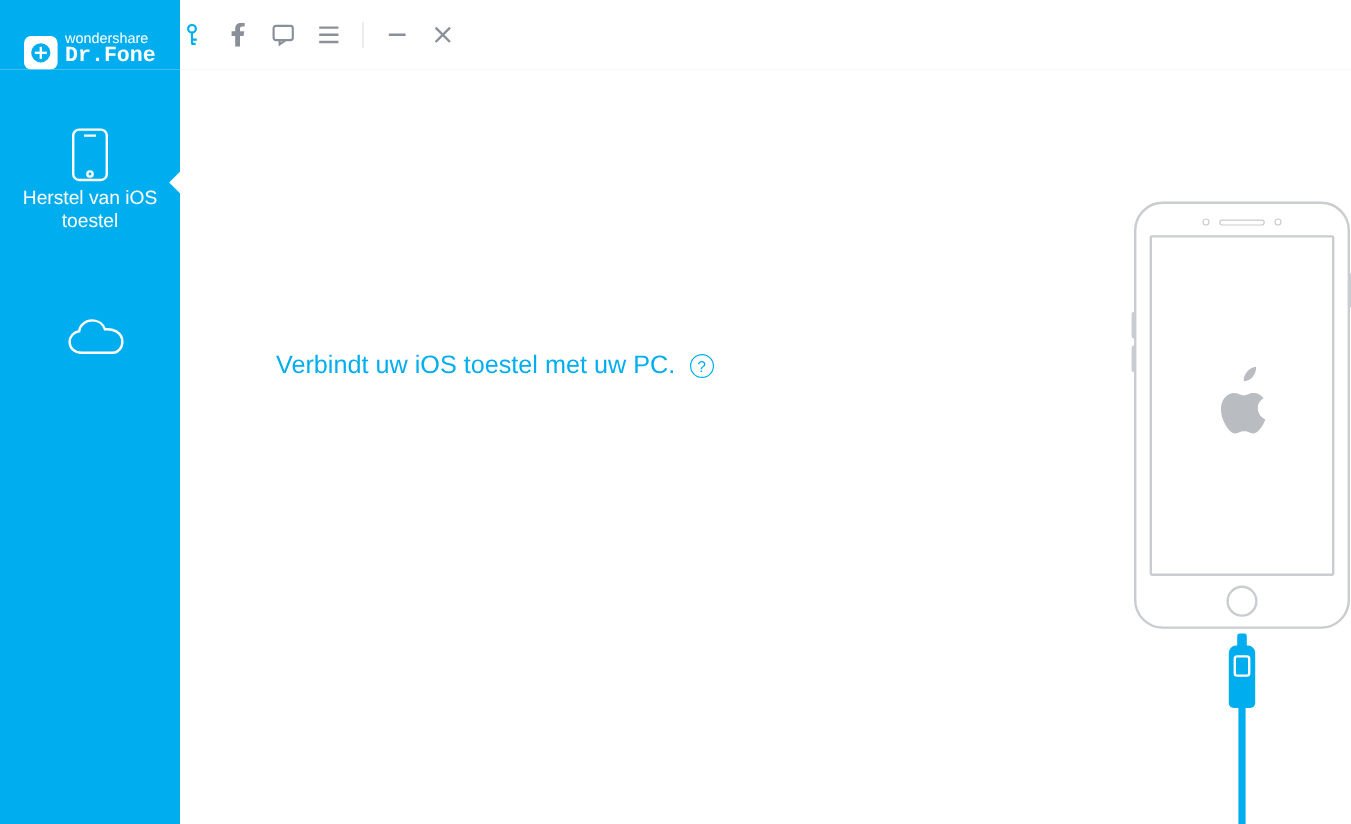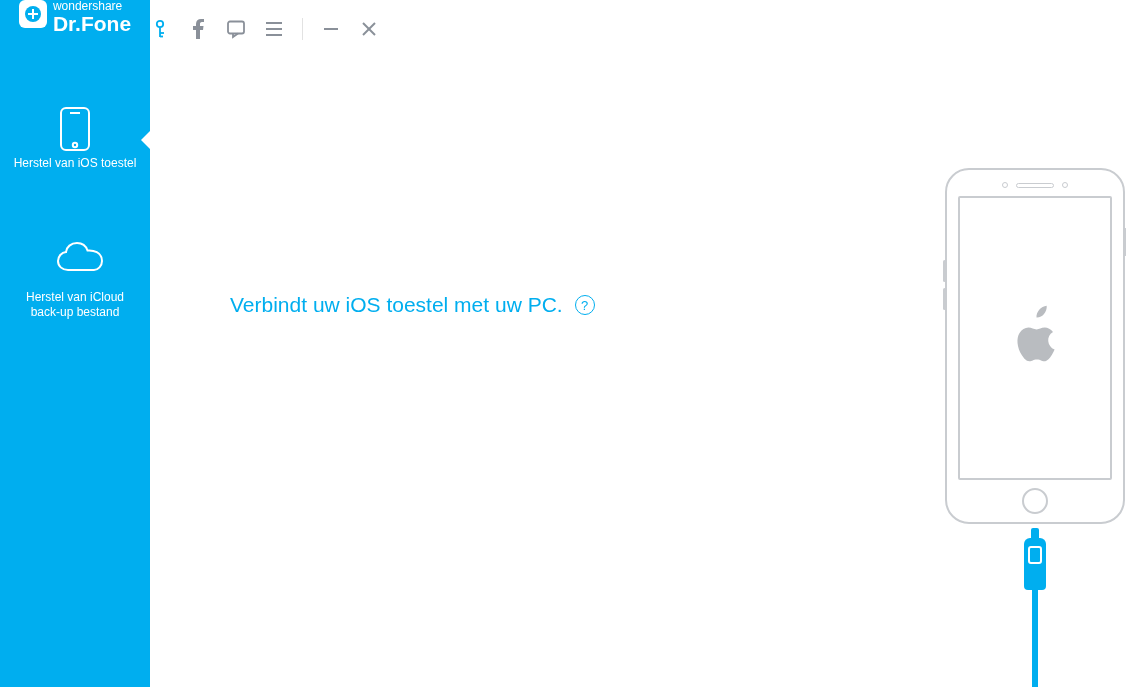--- a/index.html
+++ b/index.html
@@ -1,46 +1,46 @@
 <!DOCTYPE html>
 <html><head>
 <meta charset="utf-8">
 <style>
   * { box-sizing: border-box; margin: 0; padding: 0; }
   html, body { width: 1126px; height: 687px; font-family: "Segoe UI", Arial, sans-serif; overflow: hidden; background:#fff; }
   .app { display:flex; flex-direction:column; width:100%; height:100%; }
 
   
   .header { height:58px; background:#ffffff; display:flex; align-items:center; color:#00aeef; }
-  .logo-block { width:150px; height:58px; background:#00aeef; display:flex; align-items:flex-start; justify-content:center; gap:6px; }
+  .logo-block { width:150px; height:58px; background:#00aeef; display:flex; align-items:flex-end; justify-content:center; gap:6px; }
   .logo-badge { width:28px; height:28px; border-radius:6px; background:#fff; display:flex; align-items:center; justify-content:center; }
   .logo-plus { width:16px; height:16px; border-radius:50%; background:#00aeef; position:relative; }
   .logo-plus::before, .logo-plus::after { content:""; position:absolute; background:#fff; }
   .logo-plus::before { width:10px; height:2px; top:7px; left:3px; }
   .logo-plus::after  { width:2px; height:10px; left:7px; top:3px; }
   .logo-text { color:#fff; font-size:12px; line-height:1.1; }
   .logo-text .brand { font-weight:400; }
-  .logo-text .prod  { font-weight:700; font-size:21px; margin-top:-1px; }
+  .logo-text .prod  { font-weight:700; font-size:18px; margin-top:-1px;font-family:Liberation Mono, monospace; }
 
   .page-title { margin-left:30px; font-size:17px; color:#00aeef; flex:1; }
 
   .header-controls { display:flex; align-items:center; gap:18px; padding-right:22px; color:#8a9099; }
   .header-controls .hicon { width:20px; height:20px; display:flex; align-items:center; justify-content:center; cursor:pointer; color:#8a9099; }
   .header-controls .hicon svg { display:block; }
   .header-controls .divider { width:1px; height:22px; background:#e2e2e2; }
 
   
   .body { flex:1; display:flex; min-height:0; }
   .body-sep { height:1px; background:#e9e9e9; position:absolute; top:58px; left:150px; right:0; }
 
   
   .sidebar { width:150px; background:#00aeef; color:#fff; display:flex; flex-direction:column; align-items:stretch; padding-top:30px; position:relative; }
   .side-item { display:flex; flex-direction:column; align-items:center; justify-content:center; gap:8px; padding:18px 8px 22px; cursor:pointer; text-align:center; position:relative; }
   .side-item .side-icon { width:42px; height:42px; color:#fff; }
-  .side-item .side-label { font-size:12px; line-height:1.2; max-width:130px; }
+  .side-item .side-label { font-size:16px; line-height:1.2; max-width:130px; }
   .side-item.active::after {
     content:""; position:absolute; right:-1px; top:50%; transform:translateY(-50%);
     width:0; height:0; border-top:10px solid transparent; border-bottom:10px solid transparent; border-right:10px solid #fff;
   }
 
   
   .main { flex:1; background:#fff; position:relative; display:flex; }
   .connect-text-wrap { position:absolute; left:80px; top:235px; display:flex; align-items:center; gap:12px; }
   .connect-text { color:#00aeef; font-size:21px; }
   .help-badge { width:20px; height:20px; border:1.5px solid #00aeef; border-radius:50%; color:#00aeef; font-size:13px; display:flex; align-items:center; justify-content:center; cursor:pointer; }
@@ -140,21 +140,20 @@
         <span class="side-label">Herstel van iOS toestel</span>
       </div>
 
 
       <div class="side-item" style="margin-top:30px">
         <span class="side-icon">
           <svg width="52" height="36" viewBox="0 0 52 36" fill="none" stroke="#fff" stroke-width="2">
             <path d="M40 30H14c-6 0-10-4-10-9 0-4.5 3.5-8.5 8-9 .5-5 5-9 11-9 5 0 9 3 10.5 7.5C39 10 48 12 48 21c0 5-4 9-8 9Z"></path>
           </svg>
         </span>
-        <span class="side-label">Herstel van iCloud back-up bestand</span>
       </div>
 
     </div>
 
     <div class="main">
 
       <div class="connect-text-wrap">
         <span class="connect-text">Verbindt uw iOS toestel met uw PC.</span>
         <span class="help-badge">?</span>
       </div>

